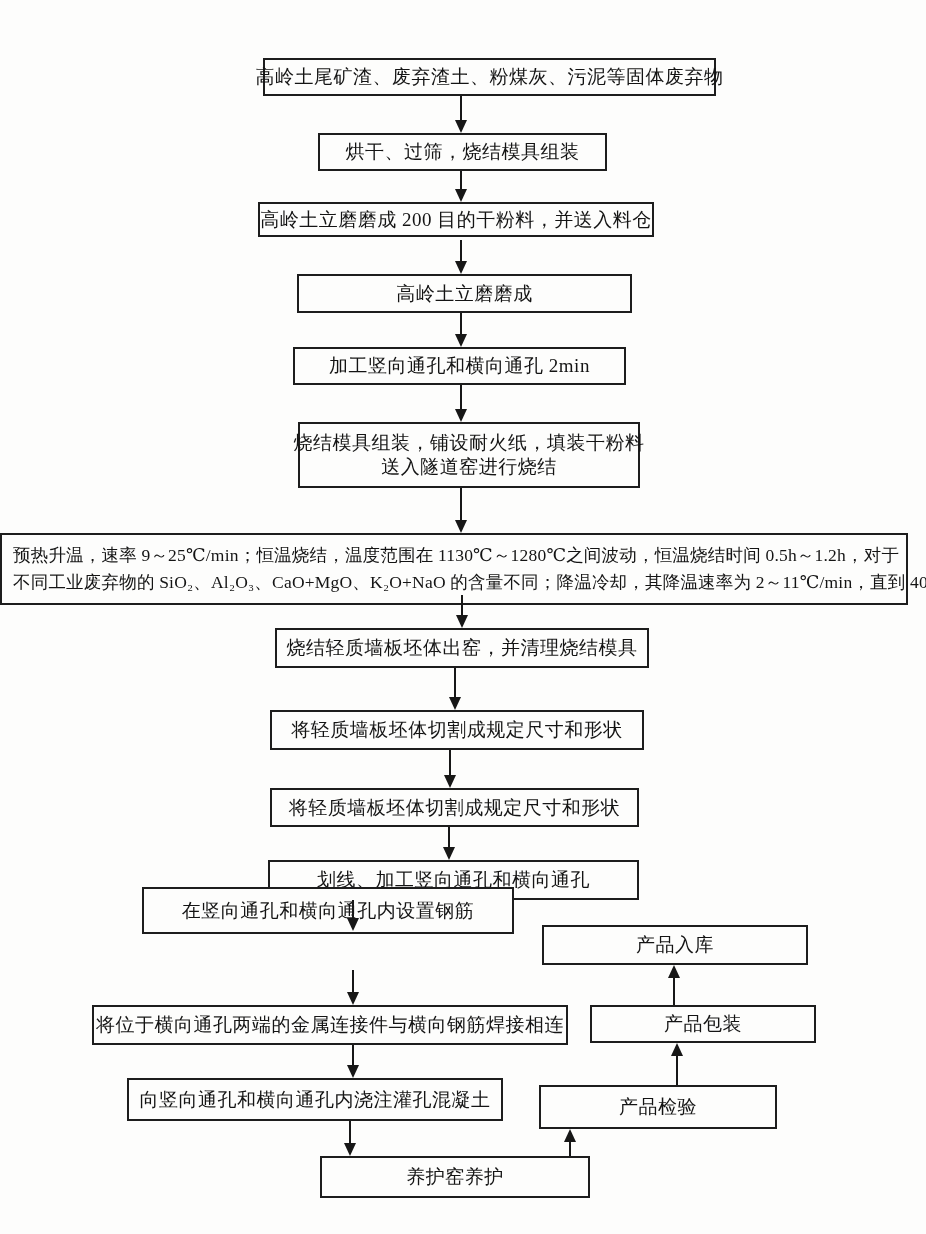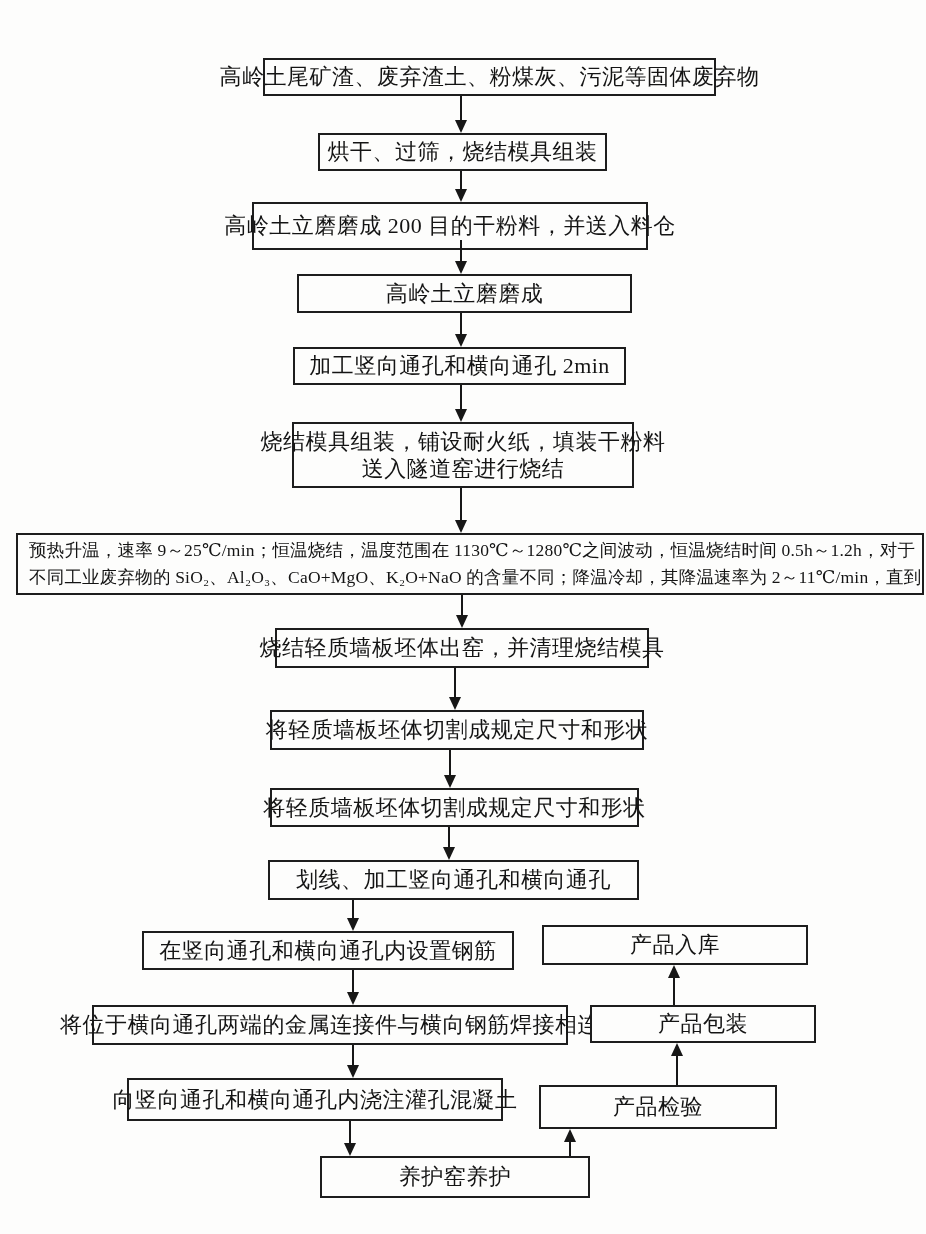--- a/index.html
+++ b/index.html
@@ -19,21 +19,21 @@
   .box {
     position: absolute;
     box-sizing: border-box;
     border: 2px solid #1d1d1d;
     background: #fdfdfc;
     display: flex;
     flex-direction: column;
     align-items: center;
     justify-content: center;
     text-align: center;
-    font-size: 22px;
+    font-size: 19px;
     line-height: 1.25;
     letter-spacing: 0.5px;
   }
   .box .t { display: block; white-space: nowrap; }
   .box.wide {
     align-items: stretch;
     text-align: justify;
     padding: 3px 11px;
     font-size: 17.5px;
     letter-spacing: 0.2px;
@@ -71,59 +71,59 @@
 <div id="canvas">
 
   <div class="box" style="left:263px;top:58px;width:453px;height:38px">
     <span class="t">高岭土尾矿渣、废弃渣土、粉煤灰、污泥等固体废弃物</span>
   </div>
 
   <div class="box" style="left:318px;top:133px;width:289px;height:38px">
     <span class="t">烘干、过筛，烧结模具组装</span>
   </div>
 
-  <div class="box" style="left:252px;top:202px;width:396px;height:48px">
+  <div class="box" style="left:258px;top:202px;width:396px;height:35px">
     <span class="t">高岭土立磨磨成 200 目的干粉料，并送入料仓</span>
   </div>
 
   <div class="box" style="left:297px;top:274px;width:335px;height:39px">
     <span class="t">高岭土立磨磨成</span>
   </div>
 
   <div class="box" style="left:293px;top:347px;width:333px;height:38px">
     <span class="t">加工竖向通孔和横向通孔 2min</span>
   </div>
 
-  <div class="box" style="left:292px;top:422px;width:342px;height:66px">
+  <div class="box" style="left:298px;top:422px;width:342px;height:66px">
     <span class="t">烧结模具组装，铺设耐火纸，填装干粉料</span>
     <span class="t">送入隧道窑进行烧结</span>
   </div>
 
-  <div class="box wide" style="left:16px;top:533px;width:908px;height:62px">
+  <div class="box wide" style="left:0;top:533px;width:908px;height:72px">
     <span class="t">预热升温，速率 9～25℃/min；恒温烧结，温度范围在 1130℃～1280℃之间波动，恒温烧结时间 0.5h～1.2h，对于</span>
     <span class="t">不同工业废弃物的 SiO₂、Al₂O₃、CaO+MgO、K₂O+NaO 的含量不同；降温冷却，其降温速率为 2～11℃/min，直到 40℃。</span>
   </div>
 
   <div class="box" style="left:275px;top:628px;width:374px;height:40px">
     <span class="t">烧结轻质墙板坯体出窑，并清理烧结模具</span>
   </div>
 
   <div class="box" style="left:270px;top:710px;width:374px;height:40px">
     <span class="t">将轻质墙板坯体切割成规定尺寸和形状</span>
   </div>
 
   <div class="box" style="left:270px;top:788px;width:369px;height:39px">
     <span class="t">将轻质墙板坯体切割成规定尺寸和形状</span>
   </div>
 
   <div class="box" style="left:268px;top:860px;width:371px;height:40px">
     <span class="t">划线、加工竖向通孔和横向通孔</span>
   </div>
 
-  <div class="box" style="left:142px;top:931px;width:372px;height:39px">
+  <div class="box" style="left:142px;top:887px;width:372px;height:47px">
     <span class="t">在竖向通孔和横向通孔内设置钢筋</span>
   </div>
 
   <div class="box" style="left:127px;top:1078px;width:376px;height:43px">
     <span class="t">向竖向通孔和横向通孔内浇注灌孔混凝土</span>
   </div>
 
   <div class="box" style="left:92px;top:1005px;width:476px;height:40px">
     <span class="t">将位于横向通孔两端的金属连接件与横向钢筋焊接相连</span>
   </div>

